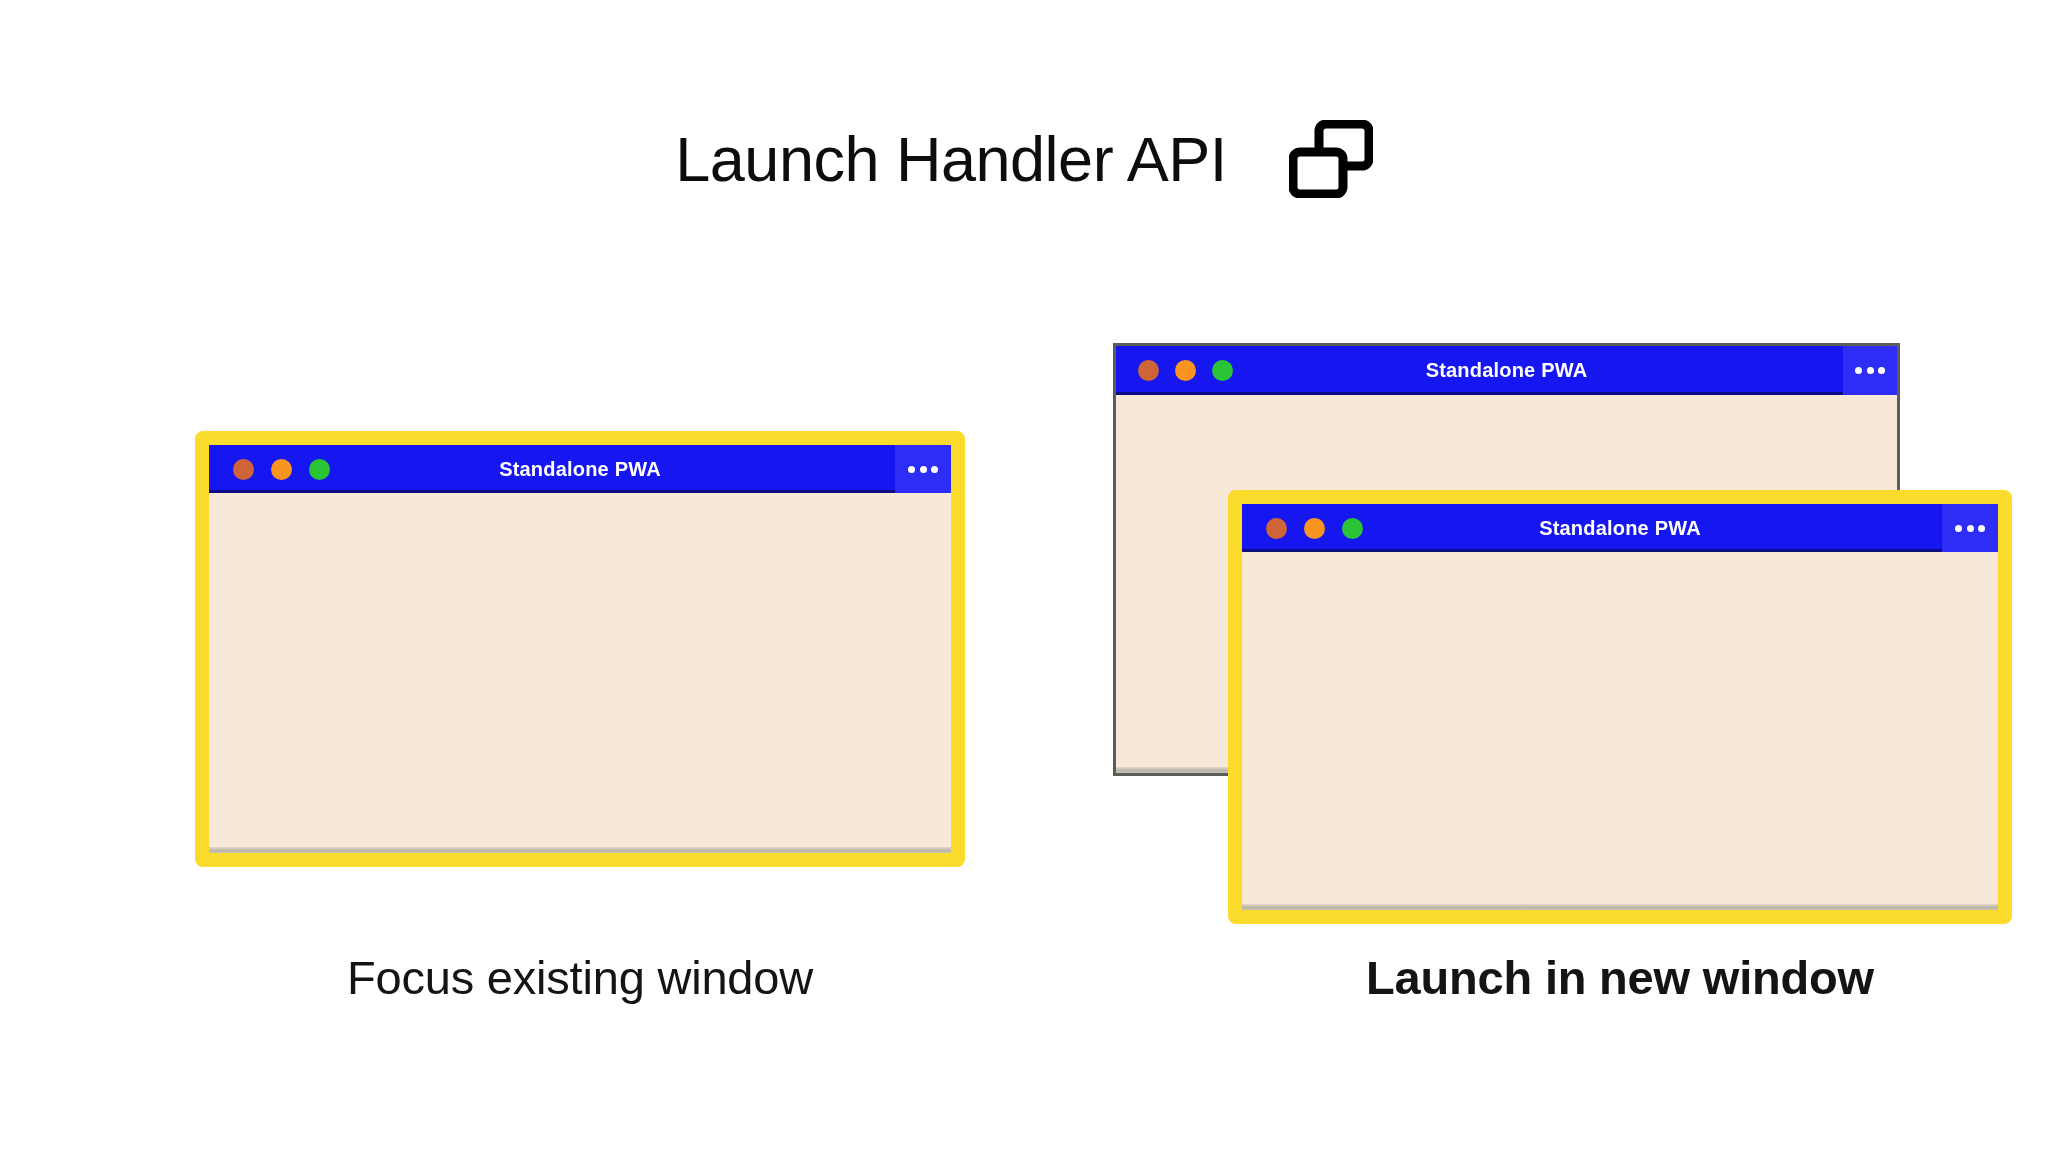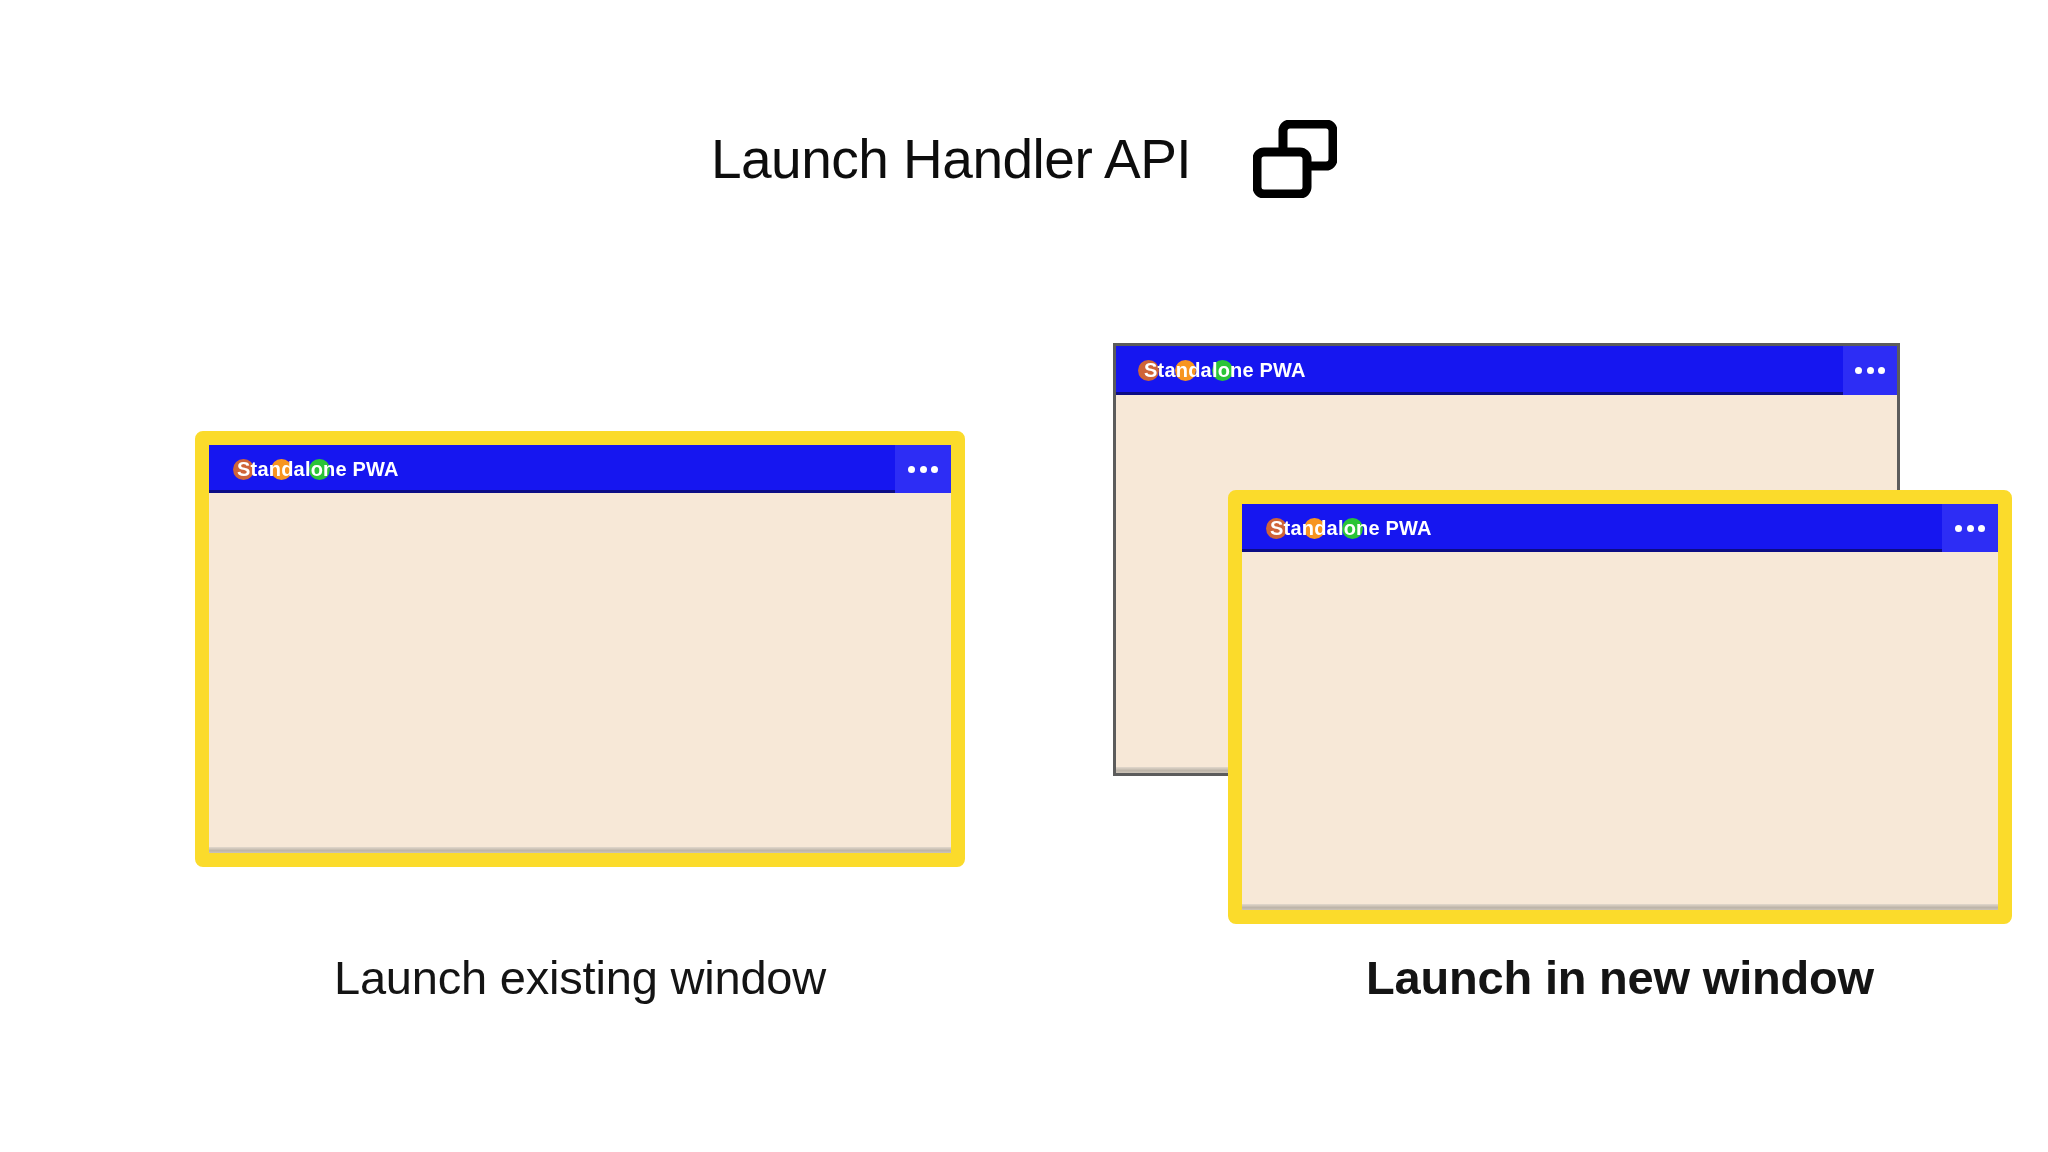--- a/index.html
+++ b/index.html
@@ -21,21 +21,21 @@
     position: absolute;
     left: 0;
     top: 120px;
     width: 2048px;
     display: flex;
     align-items: center;
     justify-content: center;
     gap: 62px;
   }
   .page-title {
-    font-size: 55px;
+    font-size: 63px;
     font-weight: 400;
     color: #0d0d0d;
     letter-spacing: -0.5px;
     line-height: 1;
     white-space: nowrap;
   }
   .header-icon {
     display: block;
     width: 84px;
     height: 78px;
@@ -101,26 +101,25 @@
     display: block;
   }
   .dot-close  { background: #cf6438; }
   .dot-min    { background: #f79520; }
   .dot-max    { background: #2bc437; }
 
   .window-title {
     position: absolute;
     left: 0;
     right: 0;
-    text-align: left;
+    text-align: center;
     color: #ffffff;
     font-weight: 700;
     letter-spacing: 0.2px;
     pointer-events: none;
-    padding-left: 28px;
   }
 
   .menu-button {
     position: absolute;
     top: 0;
     right: 0;
     height: 100%;
     background: #2d2df5;
     display: flex;
     align-items: center;
@@ -229,21 +228,21 @@
         <div class="menu-button">
           <span class="menu-dot"></span>
           <span class="menu-dot"></span>
           <span class="menu-dot"></span>
         </div>
       </div>
       <div class="window-body"></div>
     </div>
   </div>
 
-  <div class="panel-caption" id="caption-focus">Launch existing window</div>
+  <div class="panel-caption" id="caption-focus">Focus existing window</div>
 
   <div class="window plain" id="window-back">
     <div class="window-inner">
       <div class="titlebar">
         <div class="traffic-lights">
           <span class="dot dot-close"></span>
           <span class="dot dot-min"></span>
           <span class="dot dot-max"></span>
         </div>
         <div class="window-title">Standalone PWA</div>

